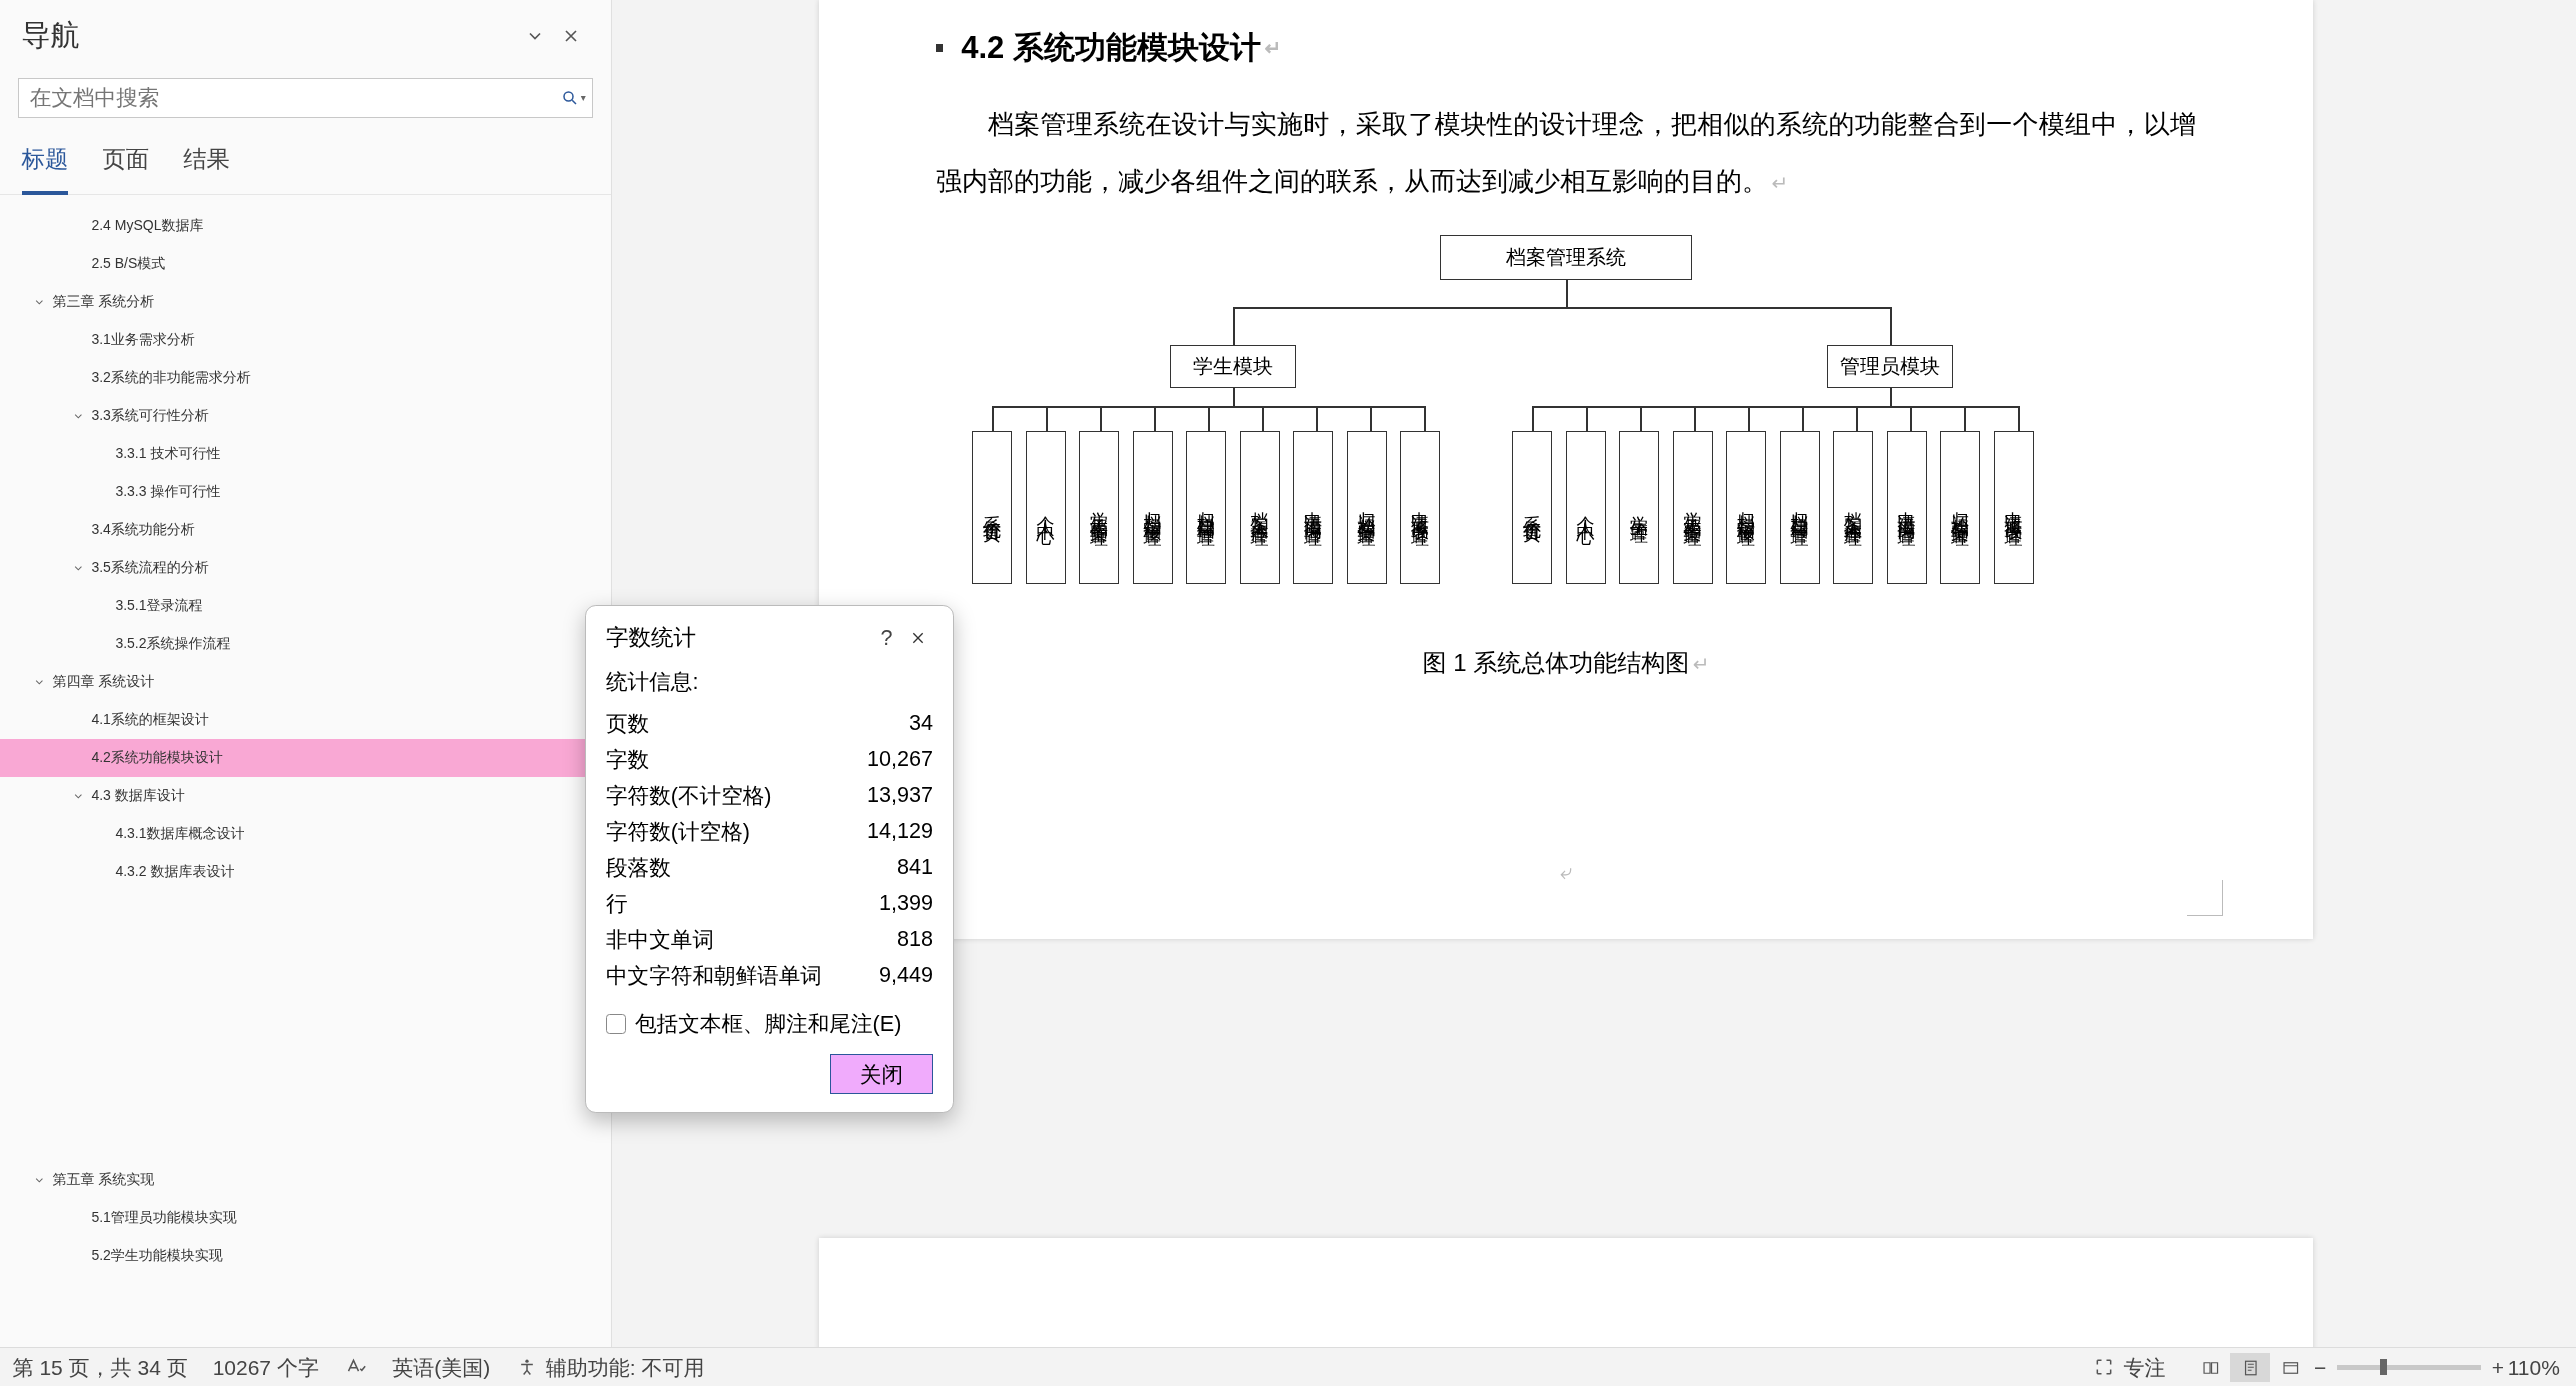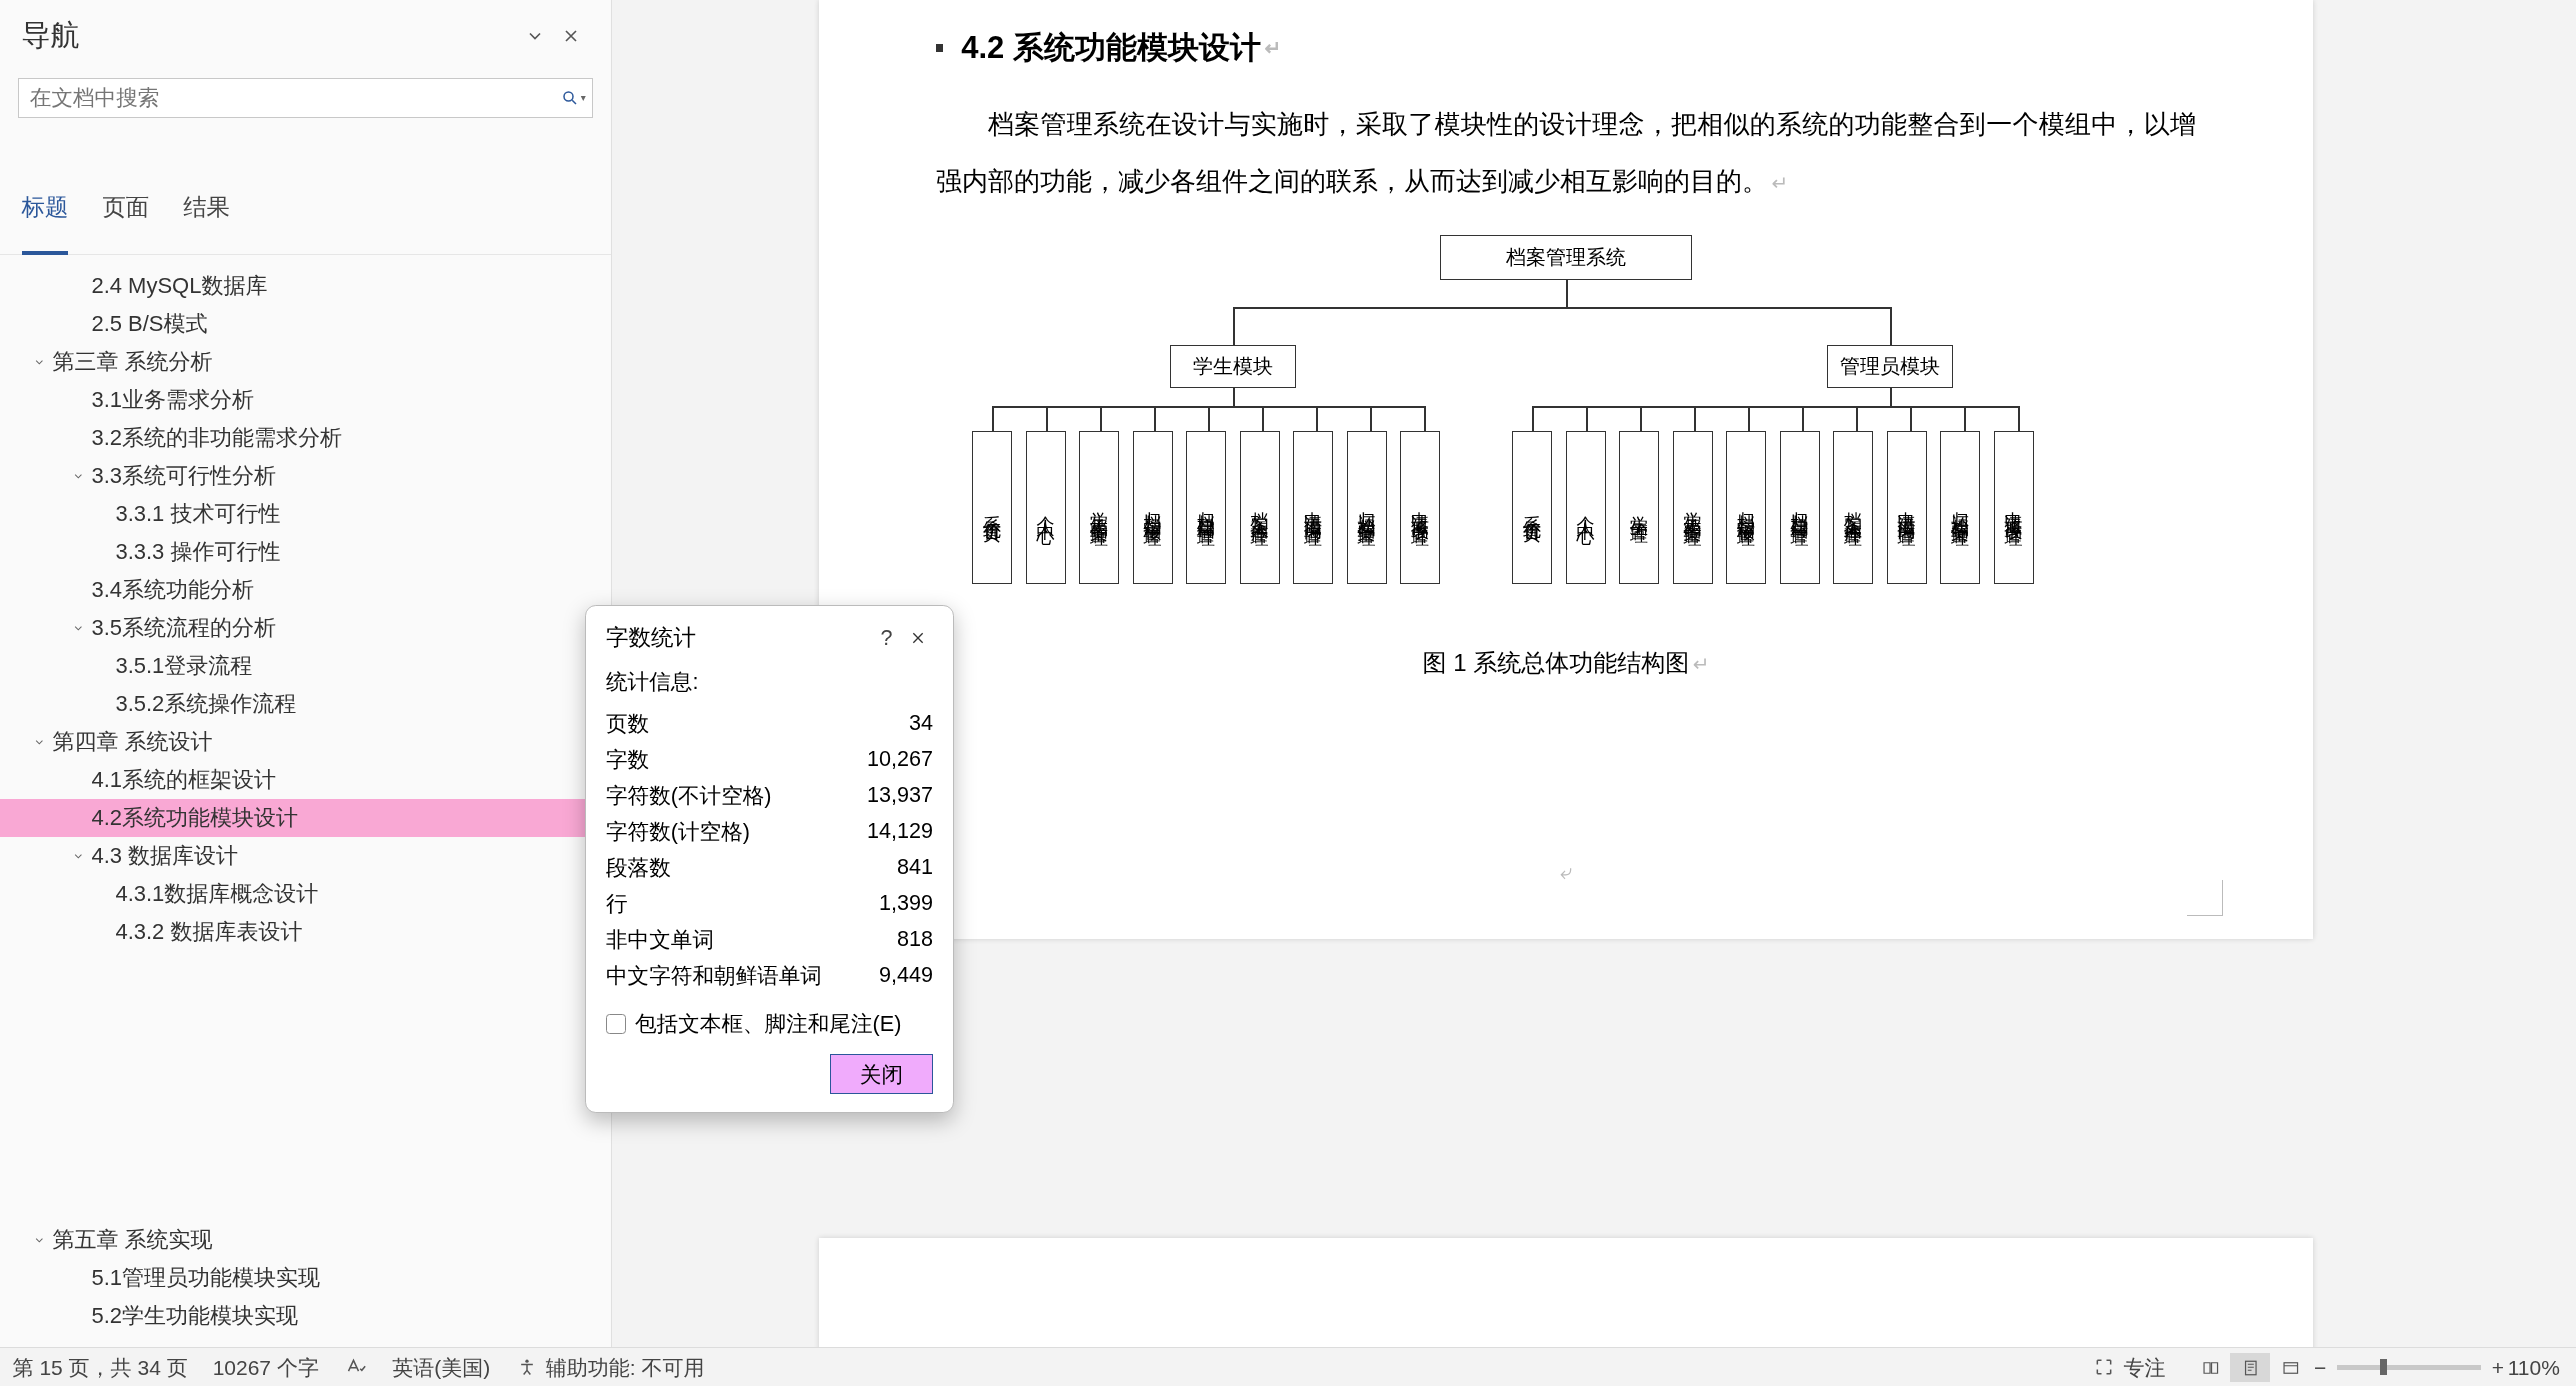--- a/index.html
+++ b/index.html
@@ -11,24 +11,24 @@
 .nav-panel { width: 612px; border-right: 0.9px solid #e0e0e0; display: flex; flex-direction: column; background: #fafafa; }
 .nav-header { display: flex; align-items: center; padding: 16px 21.6px 9px 21.6px; }
 .nav-title { font-size: 29px; color: #333; flex: 1; }
 .nav-hdr-btn { width: 36px; height: 36px; display: flex; align-items: center; justify-content: center; color: #555; cursor: pointer; }
 .nav-hdr-btn svg { width: 20px; height: 20px; }
 .search-wrap { margin: 12.6px 18px; position: relative; }
 .search-input { width: 100%; height: 40px; padding: 3.6px 41px 3.6px 10.8px; font-size: 21.6px; border: 0.9px solid #c8c8c8; background: #fff; }
 .search-btn { position: absolute; right: 3.6px; top: 3.6px; bottom: 3.6px; width: 32px; display: flex; align-items: center; justify-content: center; }
 .search-btn svg { width: 18px; height: 18px; color: #2b579a; }
 .nav-tabs { display: flex; gap: 34px; padding: 12.6px 21.6px 0 21.6px; border-bottom: 0.9px solid #e6e6e6; }
-.nav-tab { font-size: 23.4px; color: #444; padding-bottom: 31px; cursor: pointer; position: relative; margin-top: 48px; }
+.nav-tab { font-size: 23.4px; color: #444; padding-bottom: 19px; cursor: pointer; position: relative; }
 .nav-tab.active { color: #2b579a; }
 .nav-tab.active::after { content: ""; position: absolute; left: 0; right: 0; bottom: -0.9px; height: 3.6px; background: #2b579a; }
-.outline { flex: 1; overflow: auto; padding: 12.6px 0; font-size: 22px; color: #333; }
+.outline { flex: 1; overflow: auto; padding: 12.6px 0; font-size: 14px; color: #333; }
 .ol-item { display: flex; align-items: center; height: 38px; cursor: pointer; white-space: nowrap; }
 .ol-item.selected { background: #f9a8d4; }
 .caret { width: 16px; height: 16px; margin-right: 5.4px; display: inline-flex; align-items: center; justify-content: center; color: #666; flex-shrink: 0; }
 .caret svg { width: 12.6px; height: 12.6px; }
 .ind1 { padding-left: 31px; }
 .ind2 { padding-left: 70px; }
 .ind3 { padding-left: 94px; }
 
 
 .doc-area { flex: 1; background: #f3f3f3; position: relative; overflow: hidden; }

